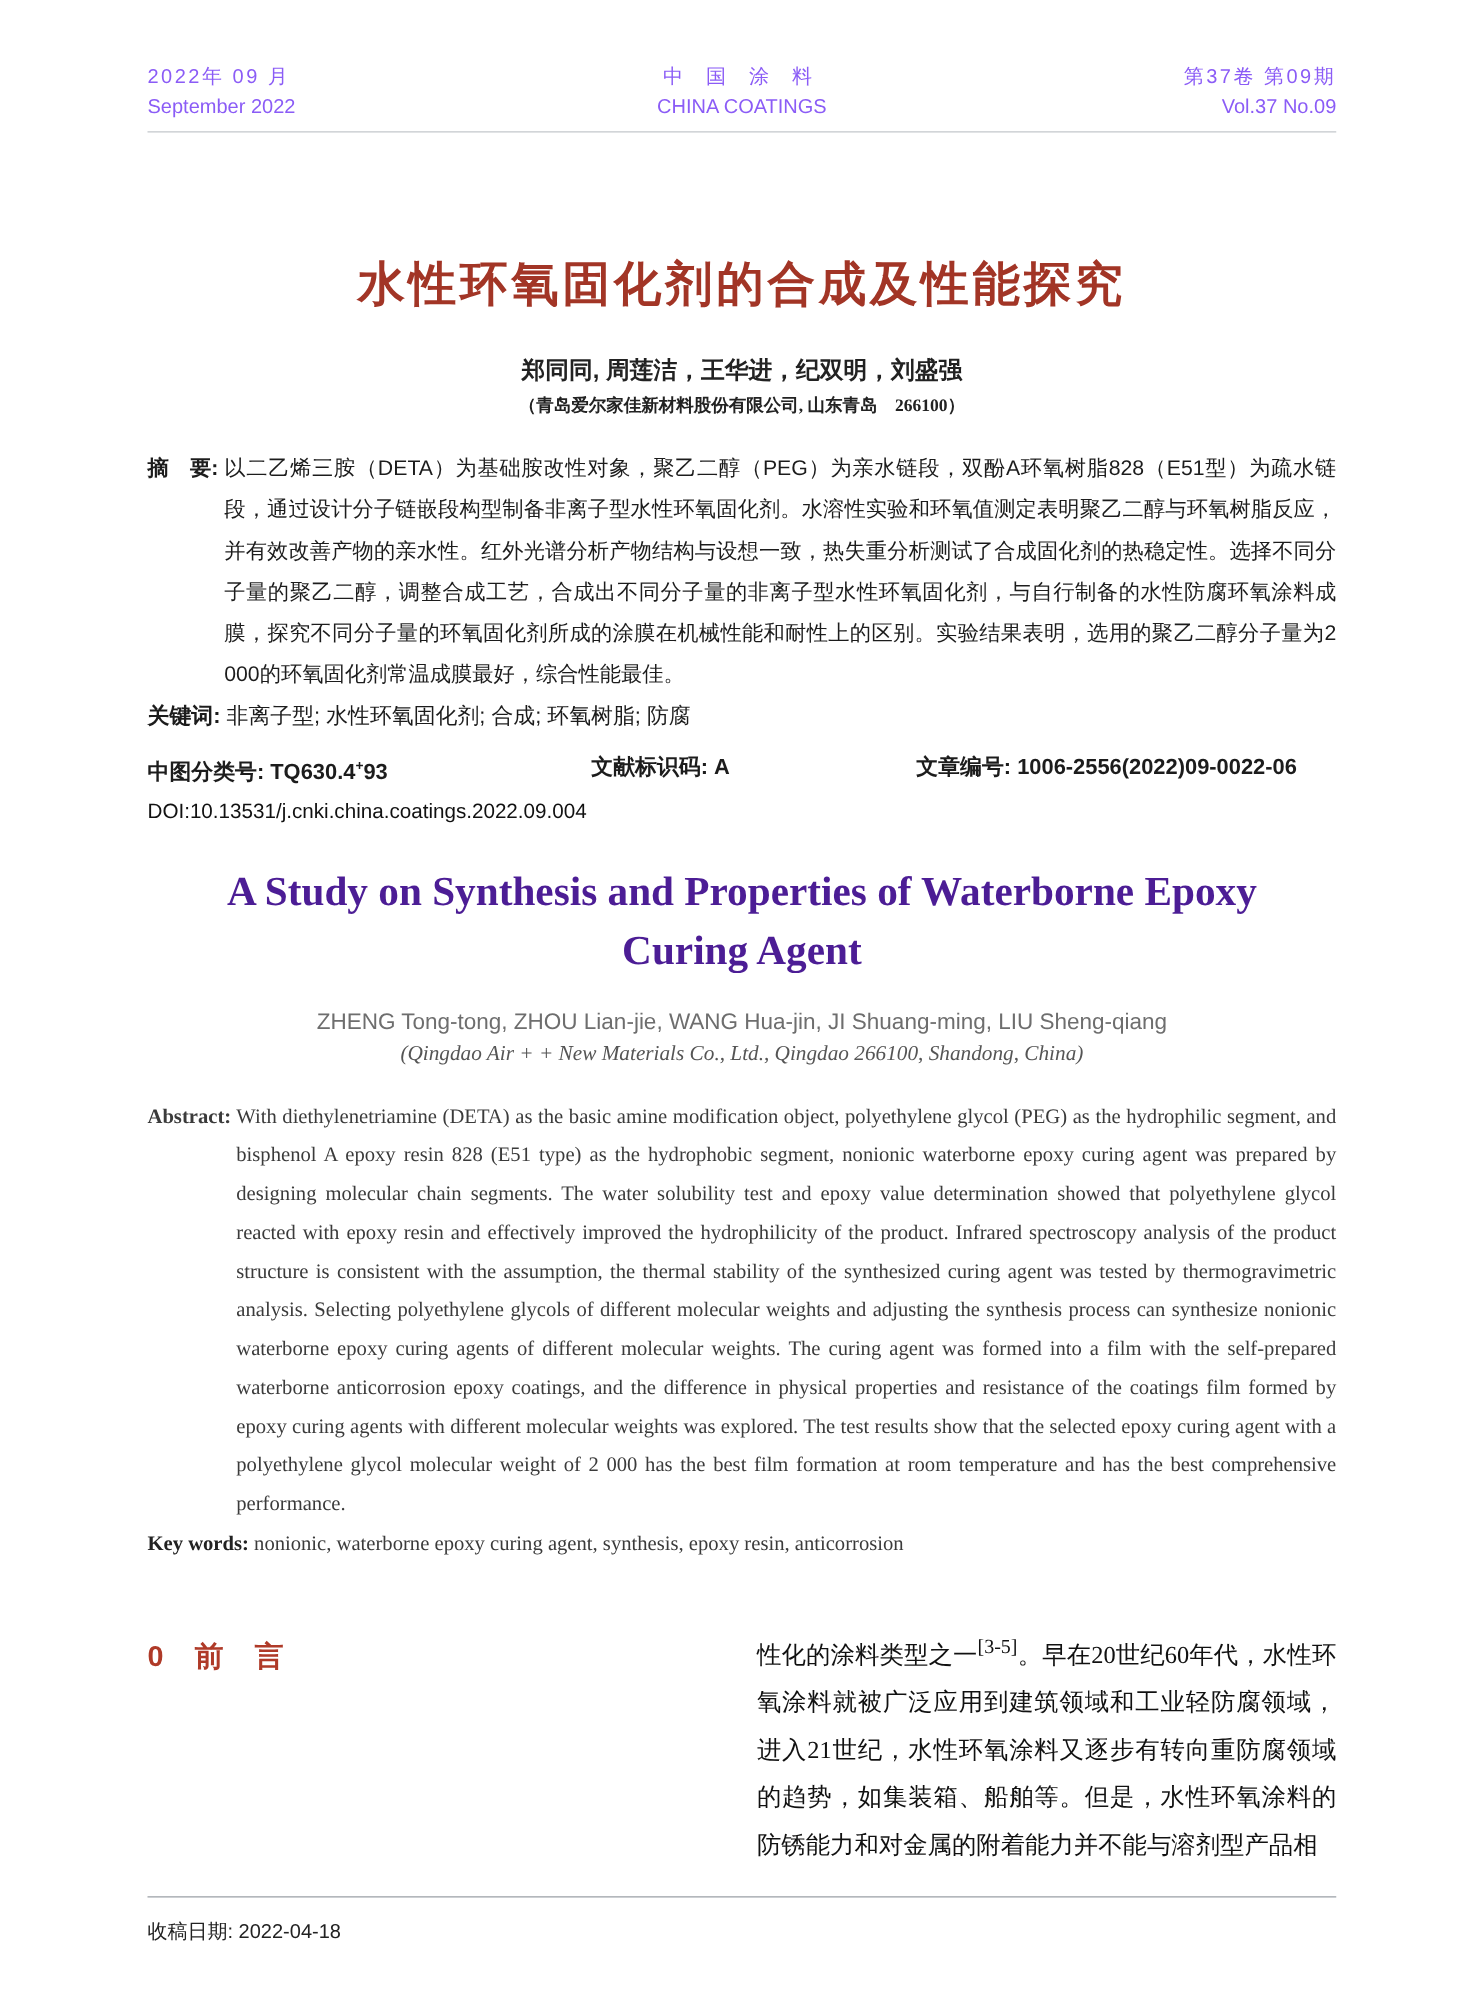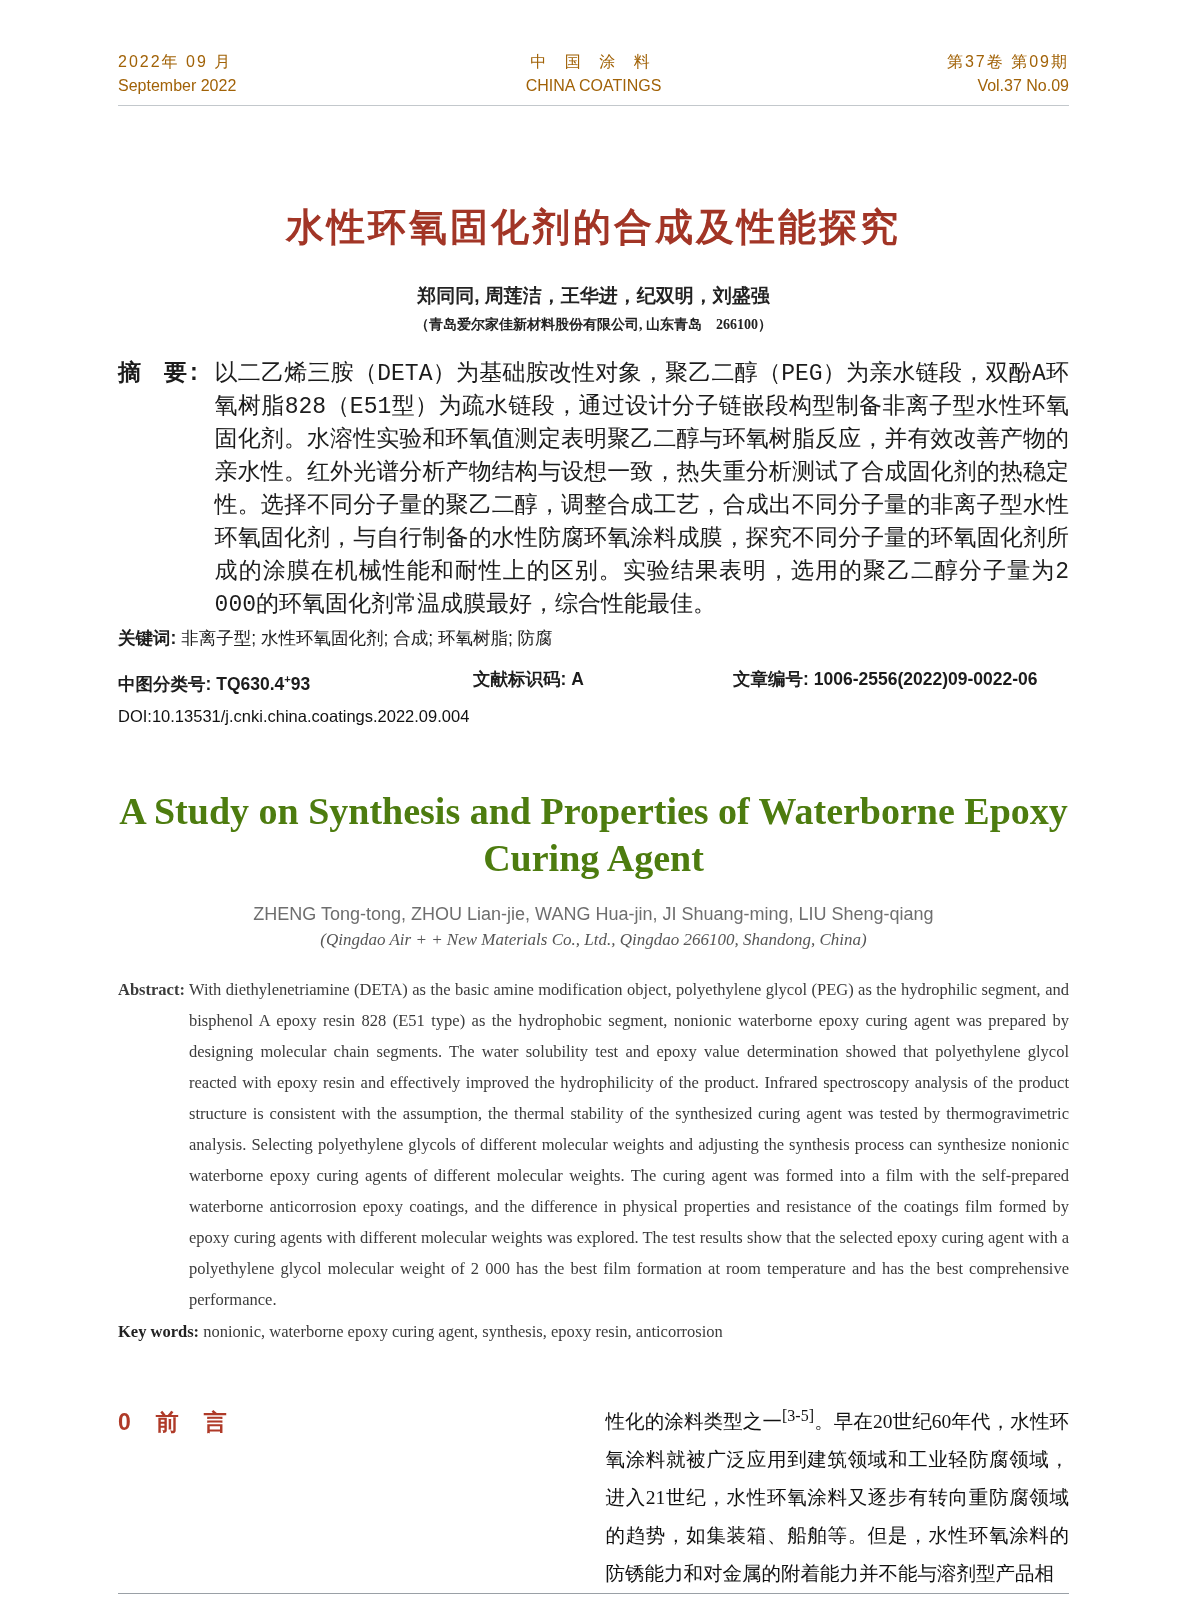--- a/index.html
+++ b/index.html
@@ -9,21 +9,21 @@
     position: relative;
     width: 1187px; height: 1600px;
     display: flex; flex-direction: column;
     padding: 50px 118px 38px 118px;
     font-family: "Liberation Sans", sans-serif;
     color: #1c1c1c;
   }
   
   .jheader {
     display: flex; justify-content: space-between; align-items: flex-start;
-    color: #a16207; font-size: 16px; line-height: 24px;
+    color: #8b5cf6; font-size: 16px; line-height: 24px;
   }
   .jheader .col { min-width: 200px; }
   .jheader .col.center { text-align: center; }
   .jheader .col.right { text-align: right; }
   .jh-zh { letter-spacing: 2px; }
   .jh-zh.wide { letter-spacing: 7px; }
   .jheader-rule {
     border: none; border-top: 1px solid #c3c8cc;
     margin-top: 7px; width: 100%;
   }
@@ -38,39 +38,39 @@
     font-size: 19px; font-weight: 600; color: #222;
   }
   .affil-zh {
     margin-top: 7px; text-align: center;
     font-size: 14px; font-weight: 600; color: #222; font-family: Liberation Serif, serif;
   }
   
   .hang { display: flex; margin-top: 24px; }
   .hang-label { flex: none; font-weight: bold; white-space: pre; }
   .hang-text { flex: 1; text-align: justify; }
-  .abs-zh { font-size: 23px; line-height: 33px; font-family: Liberation Mono, monospace; }
+  .abs-zh { font-size: 17px; line-height: 33px; }
   .kw-zh { margin-top: 0px; font-size: 17.5px; line-height: 33px; }
   .kw-zh .lbl { font-weight: bold; }
   .meta-row {
     display: flex; margin-top: 9px; font-size: 17.5px; line-height: 30px; font-weight: 600;
   }
   .meta-row .cell1 { width: 355px; }
   .meta-row .cell2 { width: 260px; }
   .meta-row .cell3 { flex: 1; }
   .meta-row sup { font-size: 11px; }
   .doi-line {
     margin-top: 8px; font-family: Liberation Sans, sans-serif;
     font-size: 16.5px; color: #111;
   }
   
   .title-en {
-    margin-top: 62px; text-align: center;
+    margin-top: 32px; text-align: center;
     font-family: "Liberation Serif", serif; font-weight: bold;
-    font-size: 38px; line-height: 47px; color: #4d7c0f;
+    font-size: 33px; line-height: 47px; color: #4c1d95;
   }
   .authors-en {
     margin-top: 22px; text-align: center;
     font-size: 18px; color: #6e6e6e;
   }
   .affil-en {
     margin-top: 5px; text-align: center;
     font-family: "Liberation Serif", serif; font-style: italic;
     font-size: 17px; color: #555;
   }

